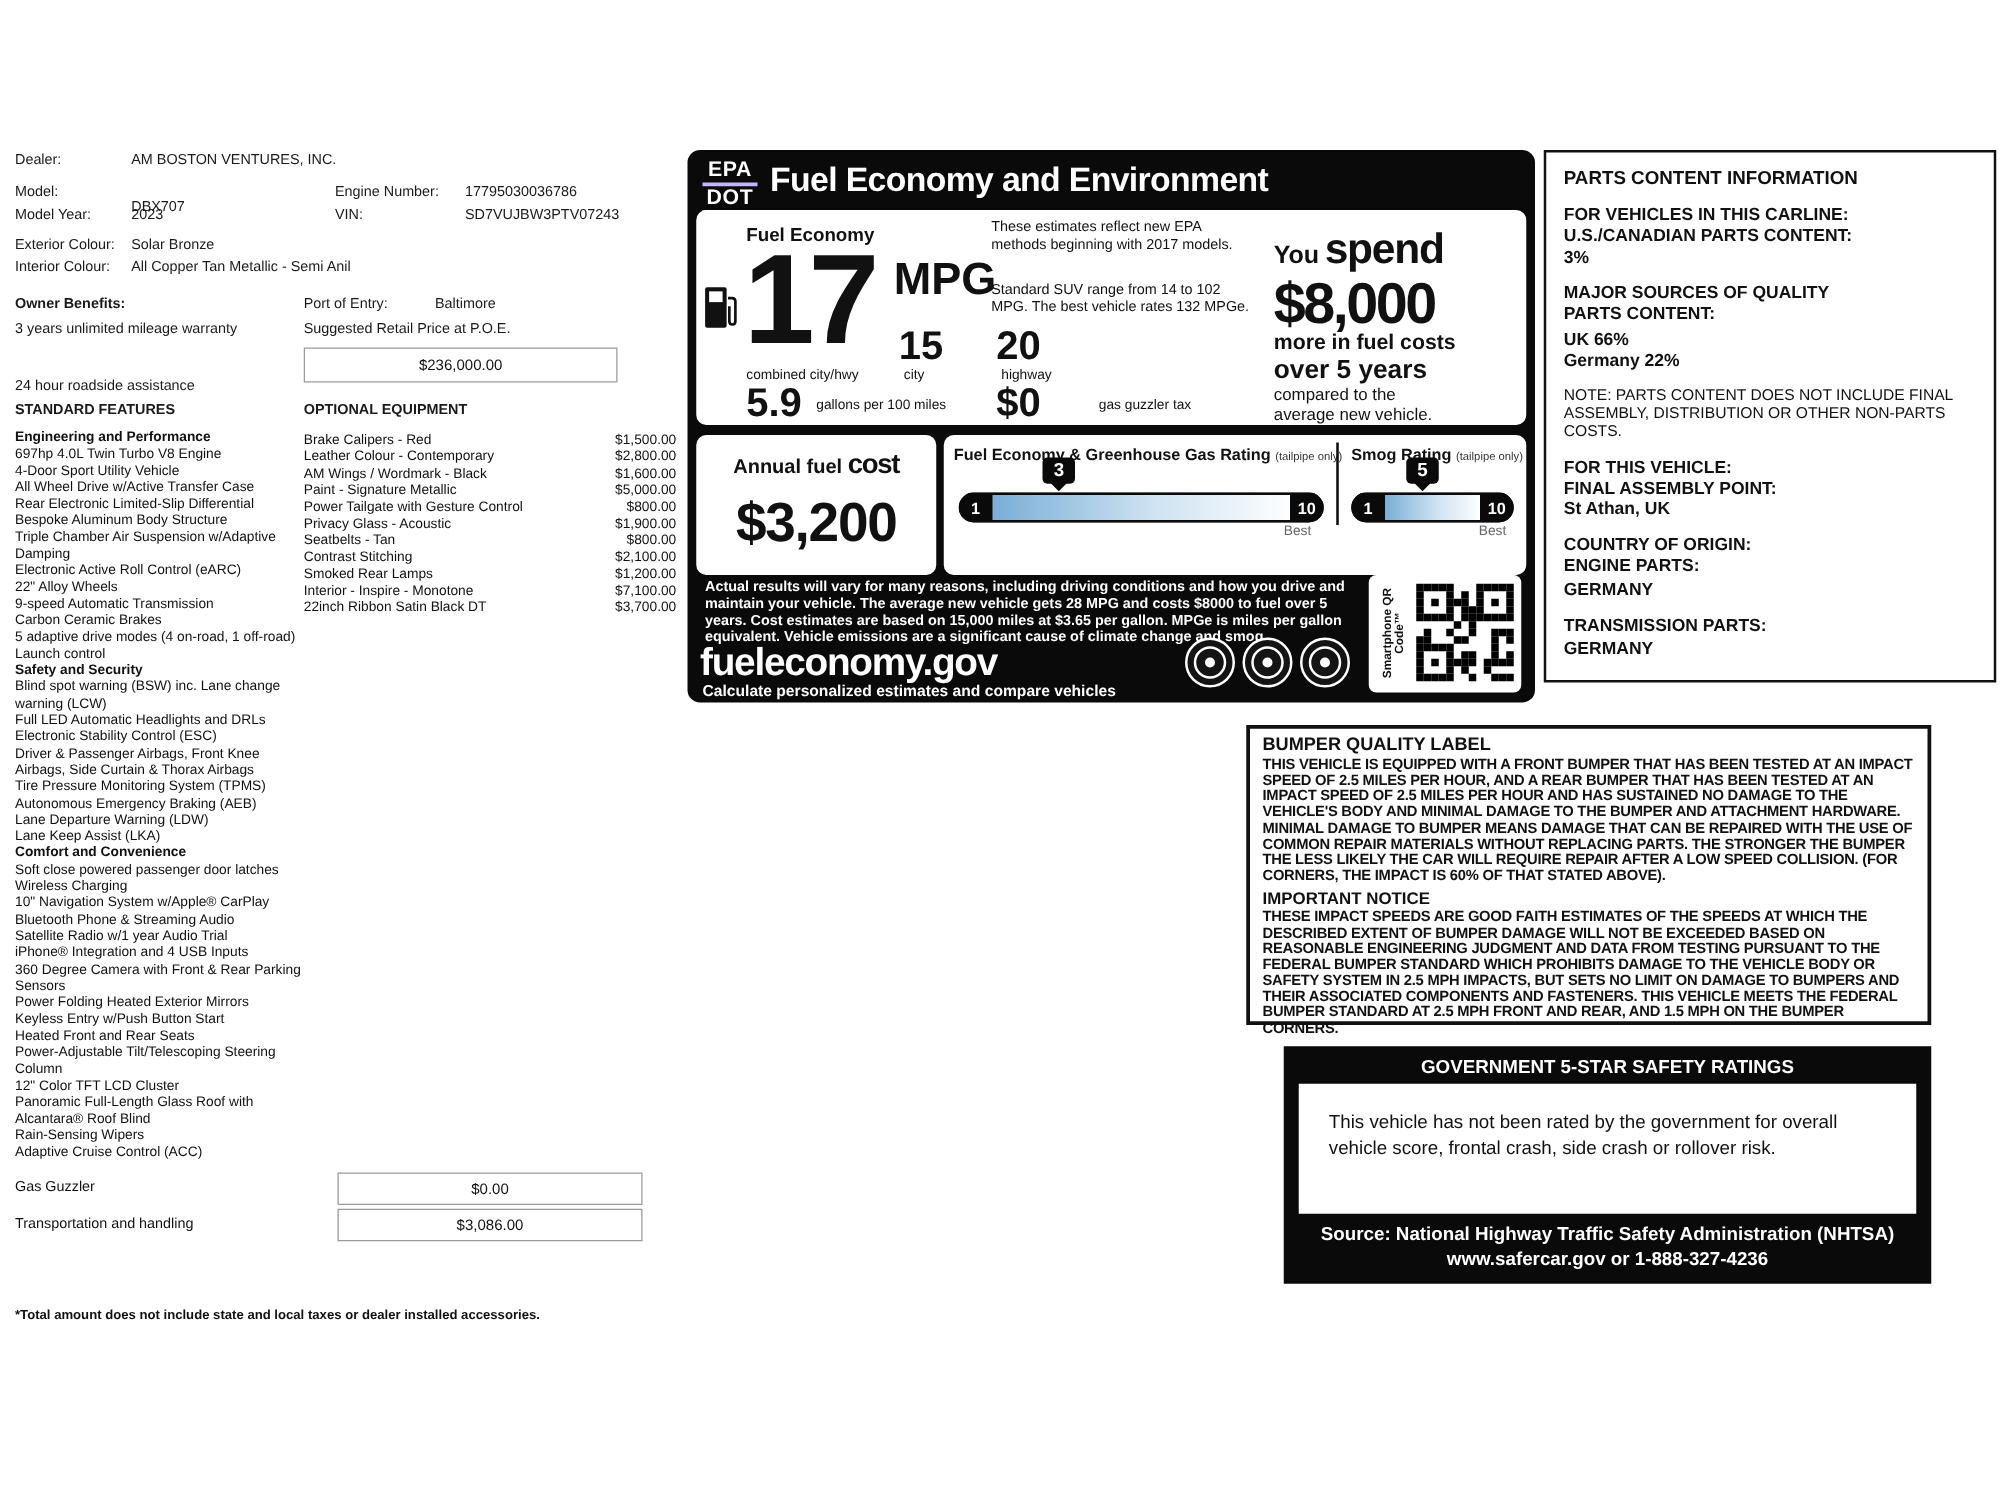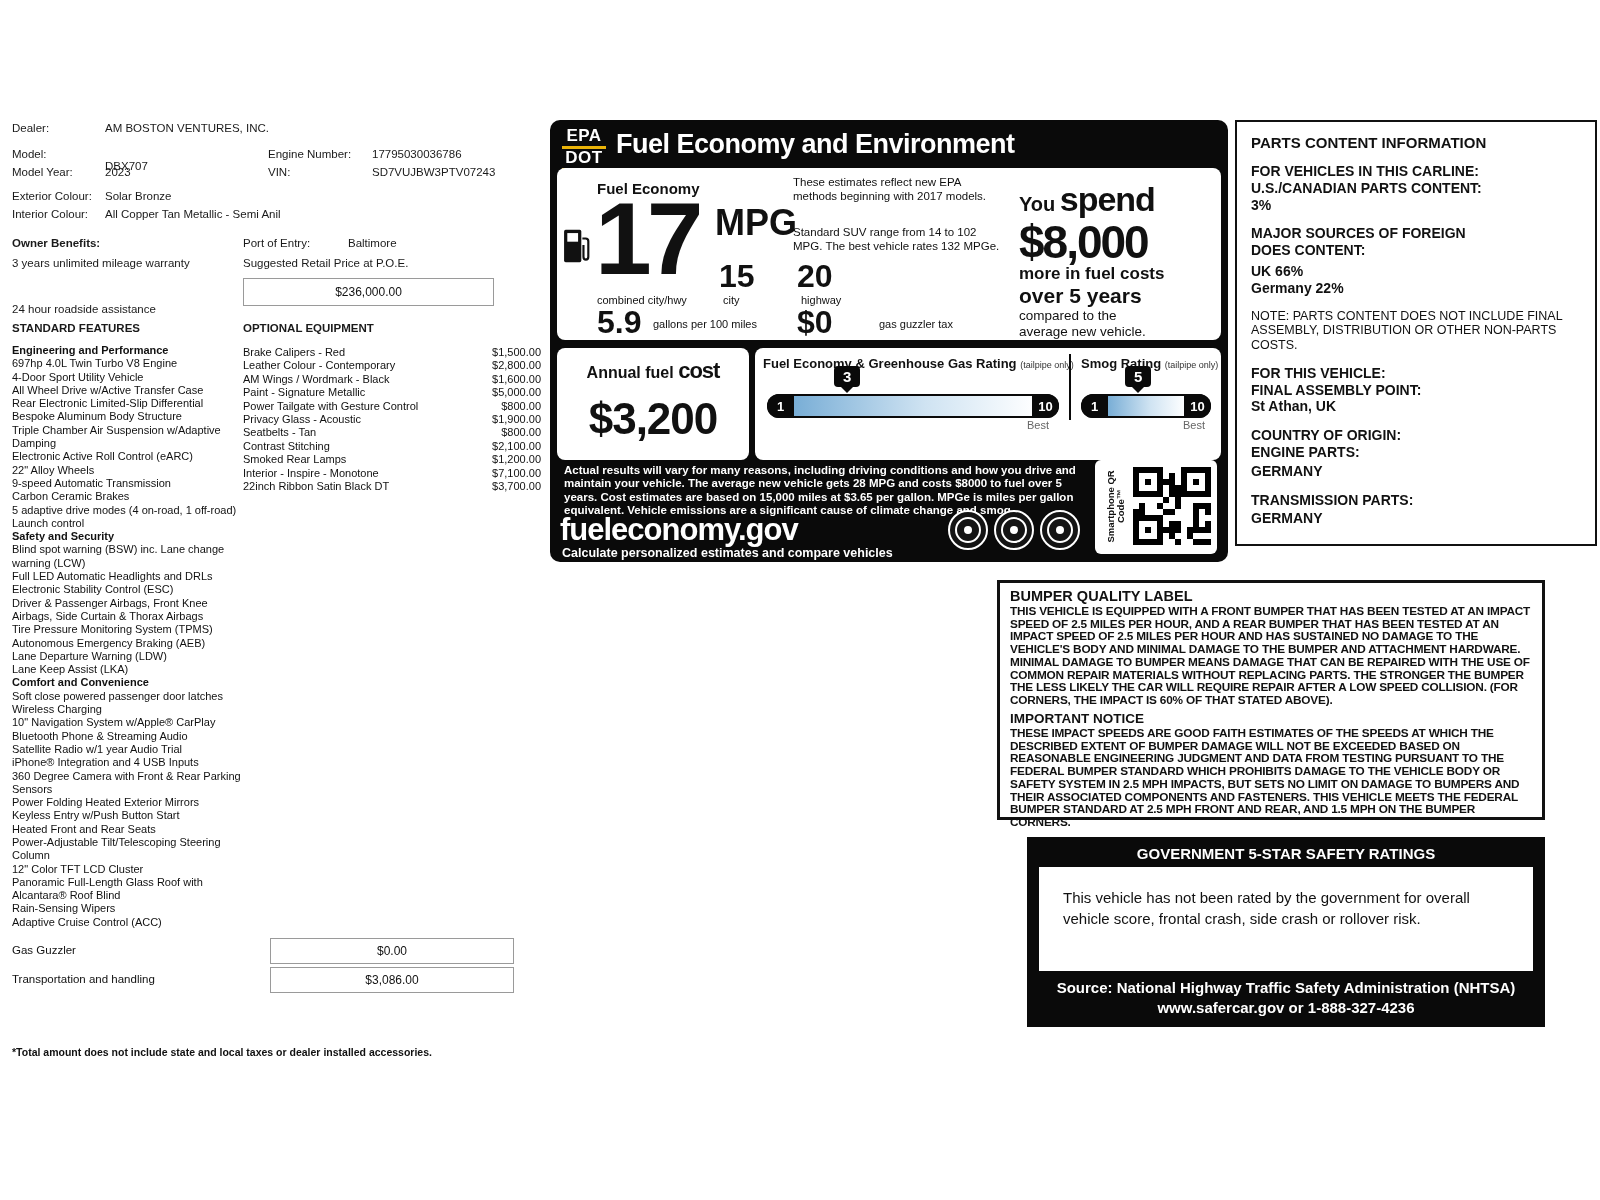--- a/index.html
+++ b/index.html
@@ -28,21 +28,21 @@
   .total-row.bold .total-label{font-weight:bold;}
   .total-box{position:absolute;left:258px;top:0;width:242px;height:24px;border:1.5px solid #9a9a9a;
              display:flex;align-items:center;justify-content:center;font-size:12px;}
   .footnote{position:absolute;left:12px;top:1046px;font-size:10.5px;font-weight:bold;}
 
   
   .epa{position:absolute;left:550px;top:120px;width:678px;height:442px;background:#0a0a0a;
        border-radius:10px;}
   .epadot{position:absolute;left:12px;top:7px;width:44px;color:#fff;font-weight:bold;font-size:17px;
           line-height:1.05;text-align:center;letter-spacing:0.5px;}
-  .epadot .seg{border-bottom:3px solid #eab308;padding-bottom:1px;}
+  .epadot .seg{border-bottom:3px solid #c4b5fd;padding-bottom:1px;}
   .epa-title{position:absolute;left:66px;top:9px;color:#fff;font-weight:bold;font-size:27px;
              letter-spacing:-0.5px;white-space:nowrap;}
   .gas-box{position:absolute;left:462px;top:5px;width:210px;height:38px;background:#b5d2ea;
            display:flex;align-items:center;border:1px solid #7d9db8;box-sizing:border-box;}
   .gas-box .pump{margin-left:14px;}
   .gas-label{flex:1;text-align:center;font-weight:bold;font-size:15px;color:#0b1b2b;}
 
   .epa-top{position:absolute;left:7px;top:48px;width:664px;height:172px;background:#fff;border-radius:8px;}
   .fe-title{position:absolute;left:40px;top:12px;font-size:15px;font-weight:bold;}
   .fe-pump{position:absolute;left:6px;top:58px;}
@@ -524,21 +524,21 @@
           <div class="qb"></div>
         </div>
     </div>
   </div>
 
   <div class="parts">
     <div class="t">PARTS CONTENT INFORMATION</div>
     <div class="h">FOR VEHICLES IN THIS CARLINE:</div>
     <div class="h">U.S./CANADIAN PARTS CONTENT:</div>
     <div class="h gap">3%</div>
-    <div class="h" style="width:250px">MAJOR SOURCES OF FOREIGN DOES CONTENT:</div>
+    <div class="h" style="width:250px">MAJOR SOURCES OF QUALITY PARTS CONTENT:</div>
     <div class="h" style="margin-top:4px">UK 66%</div>
     <div class="h gap">Germany 22%</div>
     <div class="note">NOTE: PARTS CONTENT DOES NOT INCLUDE FINAL ASSEMBLY, DISTRIBUTION OR OTHER NON-PARTS COSTS.</div>
     <div class="h">FOR THIS VEHICLE:</div>
     <div class="h">FINAL ASSEMBLY POINT:</div>
     <div class="h gap">St Athan, UK</div>
     <div class="h">COUNTRY OF ORIGIN:</div>
     <div class="h">ENGINE PARTS:</div>
     <div class="h gap" style="margin-top:2px">GERMANY</div>
     <div class="h">TRANSMISSION PARTS:</div>

